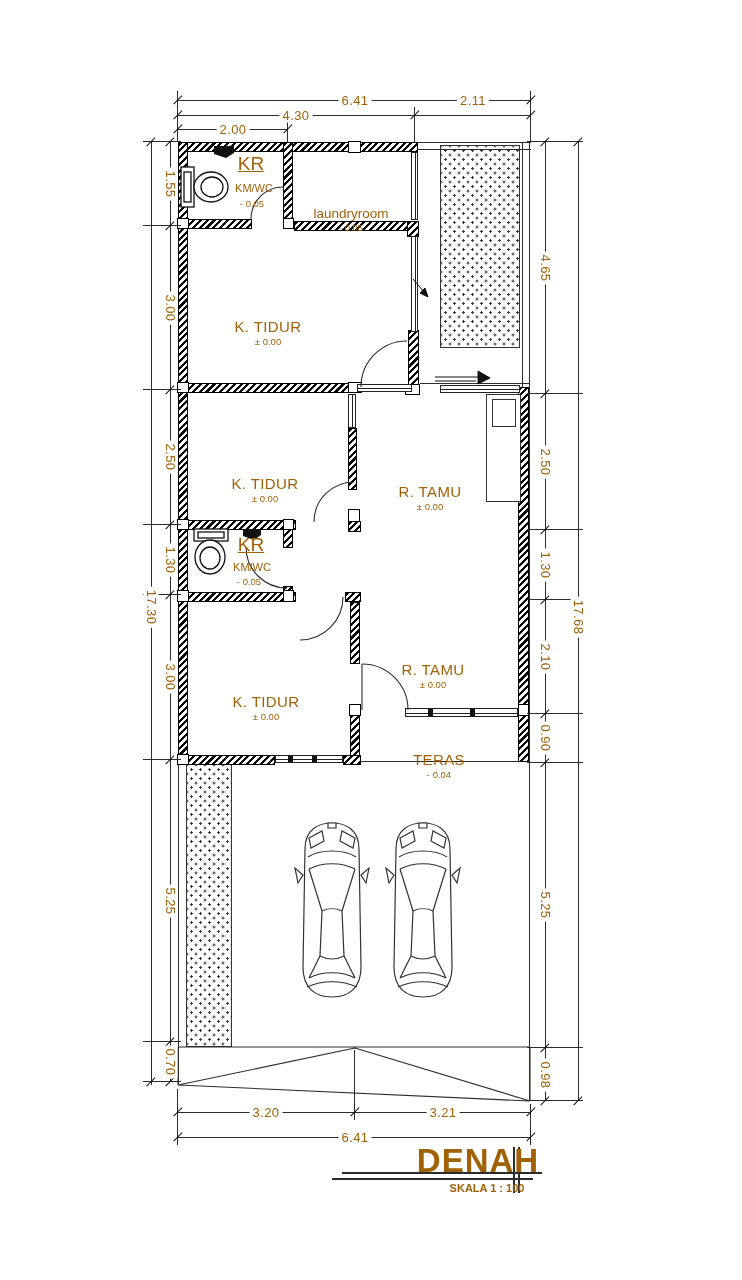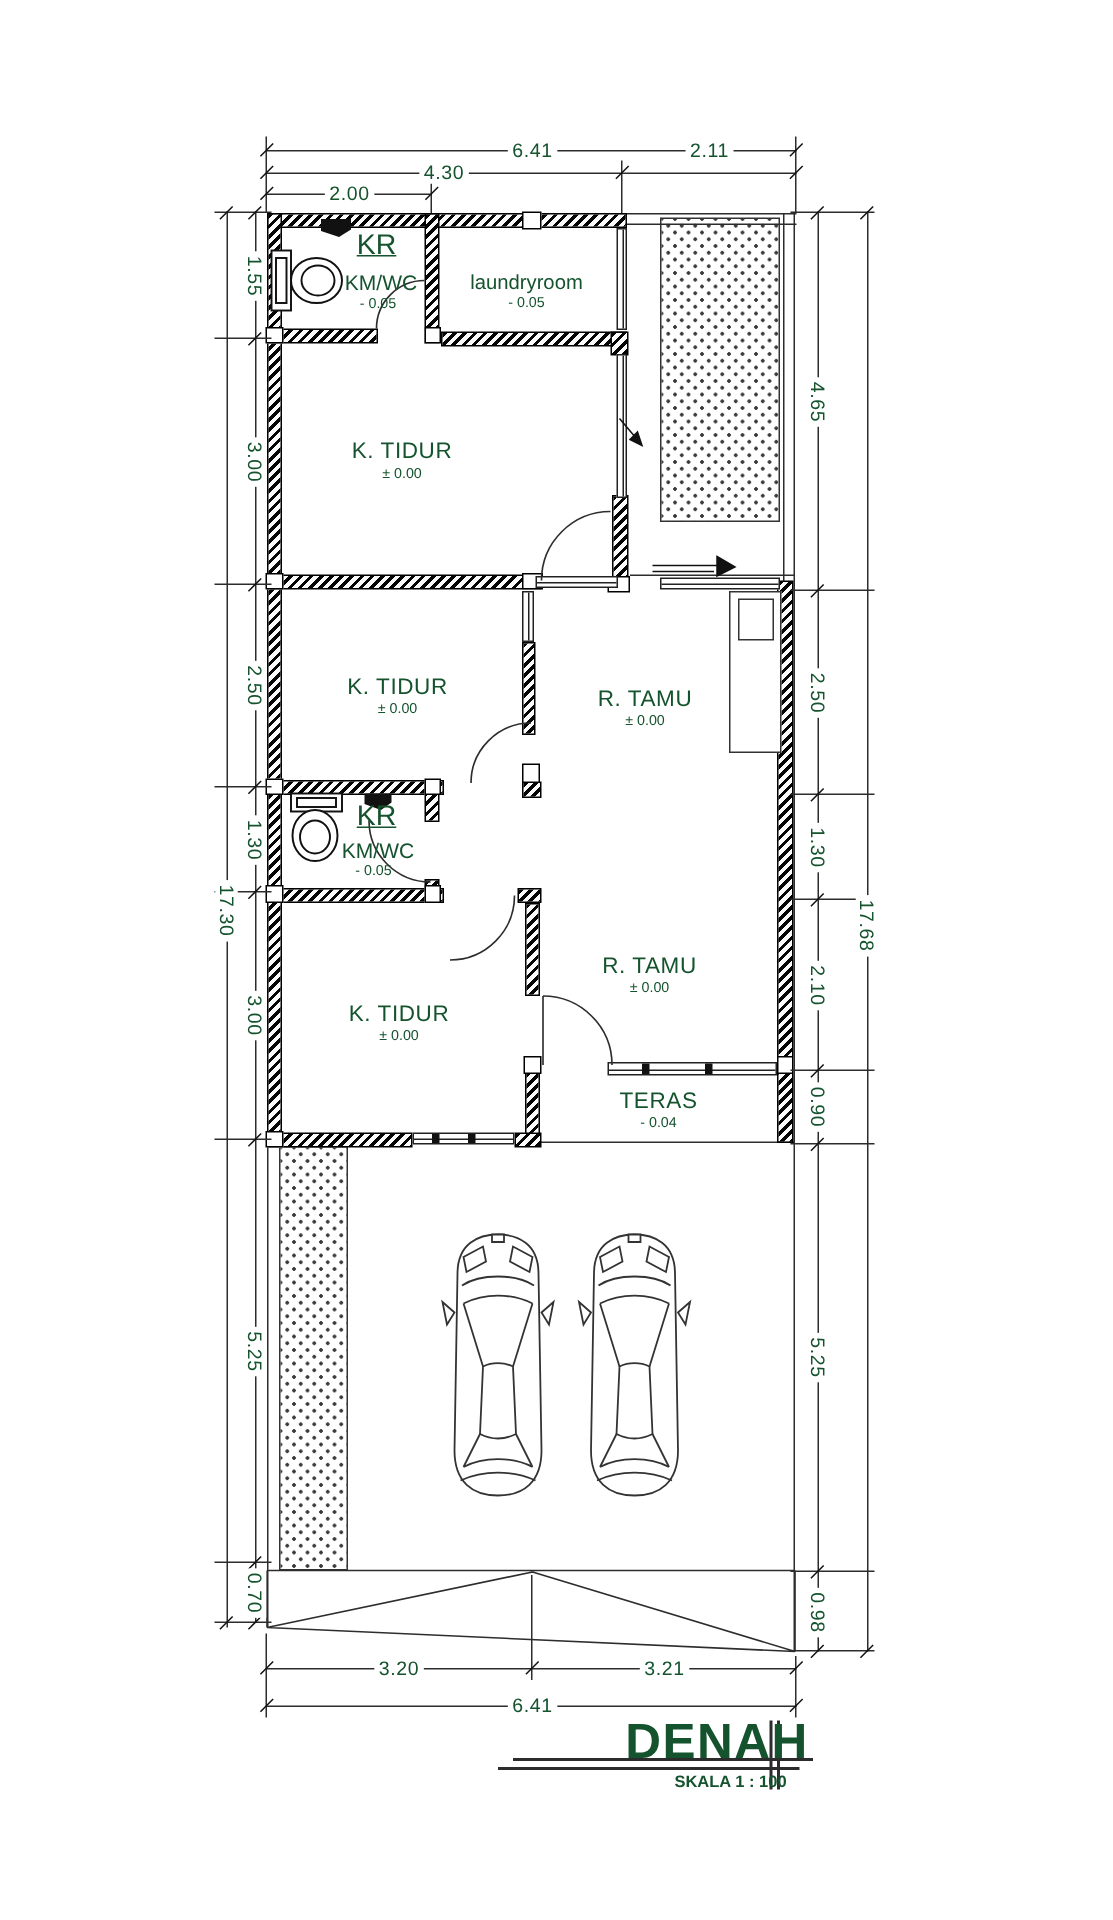--- a/index.html
+++ b/index.html
@@ -1,42 +1,42 @@
 <!DOCTYPE html>
 <html><head>
 <meta charset="utf-8">
 <style>
   html,body{margin:0;padding:0;background:#fff;}
   .cv{position:relative;width:704px;height:1280px;background:#fff;overflow:hidden;
-      font-family:"Liberation Sans",sans-serif;color:#14532d;}
+      font-family:"Liberation Sans",sans-serif;color:#a16207;}
   .wall{position:absolute;box-sizing:border-box;border:1px solid #000;
         background:repeating-linear-gradient(135deg,#050505 0 2.2px,#fbfbfb 2.2px 4.8px);}
   .cap{position:absolute;box-sizing:border-box;border:1px solid #000;background:#fff;}
   .tl{position:absolute;background:#2c2c2c;}
   .box{position:absolute;box-sizing:border-box;border:1px solid #333;background:#fff;}
   .win{position:absolute;box-sizing:border-box;border:1px solid #222;background:#fff;}
   .win::after{content:"";position:absolute;background:#222;}
   .winh::after{left:0;right:0;top:50%;height:1px;}
   .winv::after{top:0;bottom:0;left:50%;width:1px;}
   .mul{position:absolute;background:#111;}
   .dots{position:absolute;box-sizing:border-box;border:1px solid #333;background:#fff;
         background-image:radial-gradient(#3a3a3a 1px,transparent 1.4px),
                          radial-gradient(#3a3a3a 1px,transparent 1.4px);
         background-size:9px 9px;background-position:0 0,4.5px 4.5px;}
   .dt{position:absolute;font-size:13px;letter-spacing:.4px;background:#fff;padding:0 3px;
       transform:translate(-50%,-50%);white-space:nowrap;z-index:6;}
   .dtv{transform:translate(-50%,-50%) rotate(90deg);}
   .tk{position:absolute;width:12px;height:1.4px;background:#111;z-index:5;
       transform:translate(-50%,-50%) rotate(-45deg);}
-  .rl{position:absolute;transform:translate(-50%,-50%);text-align:center;white-space:nowrap;z-index:4;}
+  .rl{position:absolute;transform:translate(-50%,-50%);text-align:center;white-space:nowrap;z-index:4;margin-top:25px;}
   .rl .nm{font-size:15px;letter-spacing:.4px;}
   .rl .nm2{font-size:13.5px;}
   .rl .lv{font-size:9.5px;margin-top:1px;}
   .lab{position:absolute;transform:translate(-50%,-50%);white-space:nowrap;z-index:4;}
-  .f13{font-size:19px;text-decoration:underline;} .f14{font-size:14px;} .f9{font-size:9.5px;}
+  .f13{font-size:19px;text-decoration:underline;} .f14{font-size:11px;} .f9{font-size:9.5px;}
   .denah{position:absolute;transform:translate(-50%,-50%);font-size:33px;font-weight:bold;
          letter-spacing:1px;z-index:6;}
   .skala{position:absolute;transform:translate(-50%,-50%);font-size:11px;font-weight:bold;z-index:6;}
   svg.ovl{position:absolute;left:0;top:0;z-index:3;pointer-events:none;}
 </style>
 </head>
 <body>
 
 <div class="cv">
 

